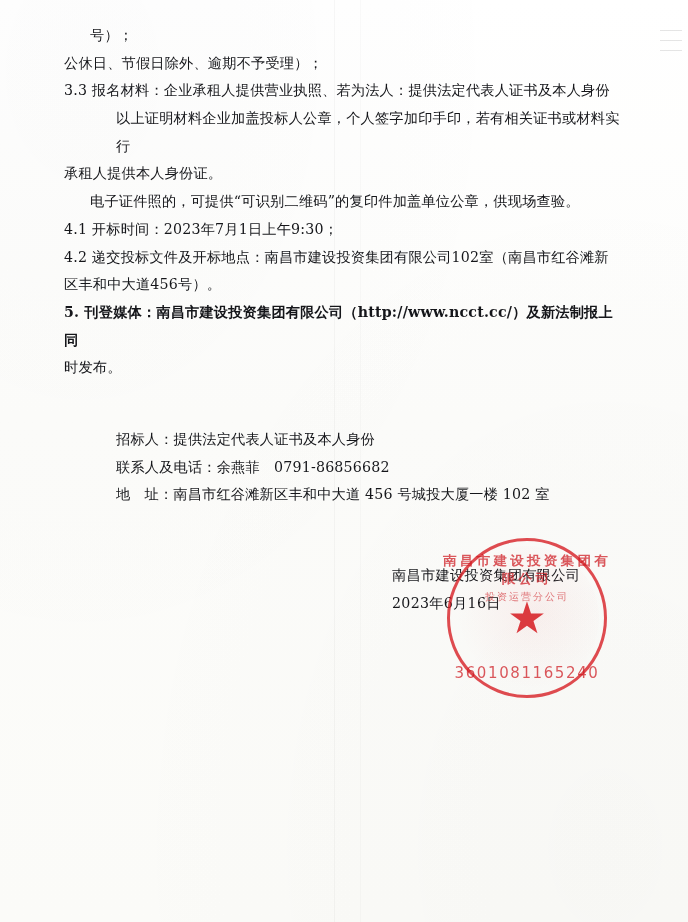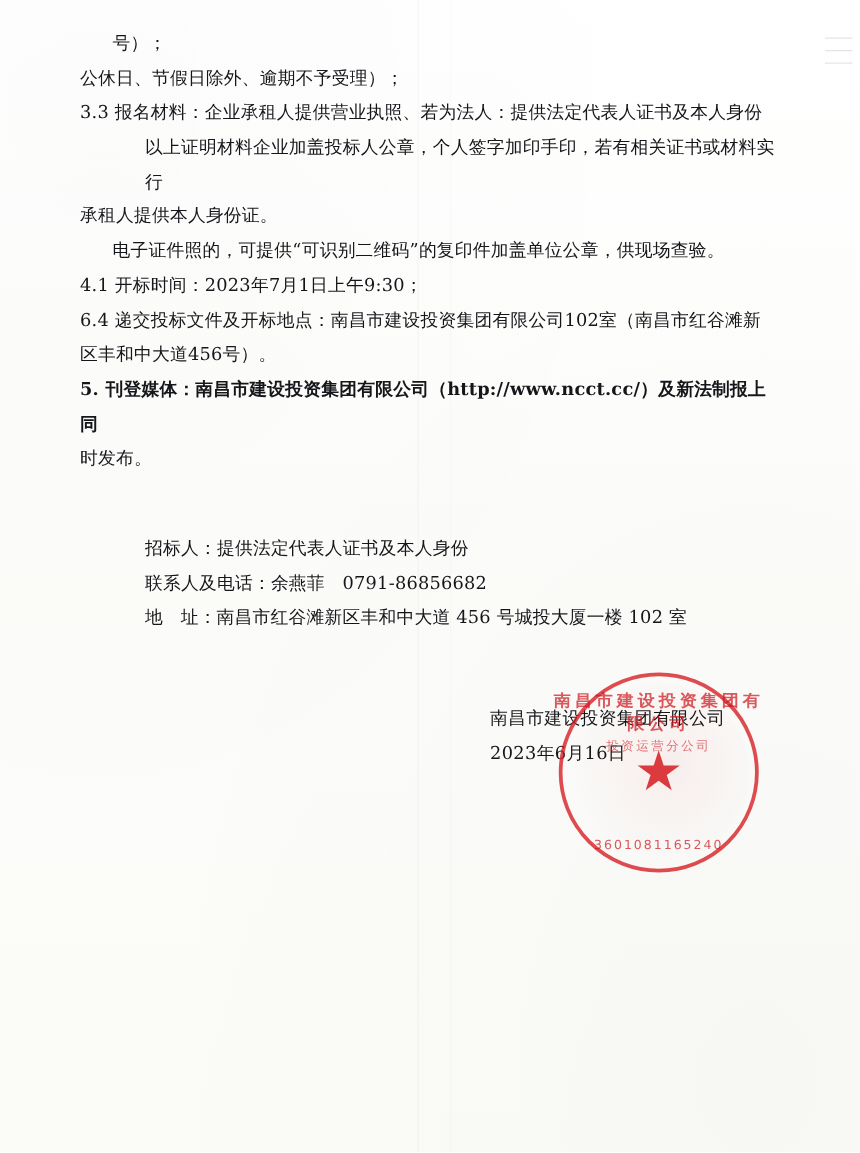--- a/index.html
+++ b/index.html
@@ -106,21 +106,21 @@
   }
   .seal-top-text {
     top: 14px;
     font-size: 13px;
     letter-spacing: 3px;
     font-weight: bold;
     transform: scaleX(1.05);
   }
   .seal-bottom-text {
     bottom: 16px;
-    font-size: 10px;
+    font-size: 15px;
     letter-spacing: 1.6px;
   }
   .seal-inner-text {
     position: absolute;
     left: 0;
     width: 100%;
     top: 52px;
     text-align: center;
     color: rgba(205, 24, 30, 0.6);
     font-size: 10px;
@@ -162,21 +162,21 @@
   </div>
 
   <div class="content">
     <div class="line indent-2">号）；</div>
     <div class="line">公休日、节假日除外、逾期不予受理）；</div>
     <div class="line">3.3 报名材料：企业承租人提供营业执照、若为法人：提供法定代表人证书及本人身份</div>
     <div class="line indent-3">以上证明材料企业加盖投标人公章，个人签字加印手印，若有相关证书或材料实行</div>
     <div class="line">承租人提供本人身份证。</div>
     <div class="line indent-2">电子证件照的，可提供“可识别二维码”的复印件加盖单位公章，供现场查验。</div>
     <div class="line">4.1 开标时间：2023年7月1日上午9:30；</div>
-    <div class="line">6.4 递交投标文件及开标地点：南昌市建设投资集团有限公司102室（南昌市红谷滩新</div>
+    <div class="line">4.2 递交投标文件及开标地点：南昌市建设投资集团有限公司102室（南昌市红谷滩新</div>
     <div class="line">区丰和中大道456号）。</div>
     <div class="line bold">5. 刊登媒体：南昌市建设投资集团有限公司（http://www.ncct.cc/）及新法制报上同</div>
     <div class="line">时发布。</div>
 
     <div class="gap-xl"></div>
 
     <div class="line indent-3">招标人：提供法定代表人证书及本人身份</div>
     <div class="line indent-3">联系人及电话：余燕菲   0791-86856682</div>
     <div class="line indent-3">地   址：南昌市红谷滩新区丰和中大道 456 号城投大厦一楼 102 室</div>
   </div>

